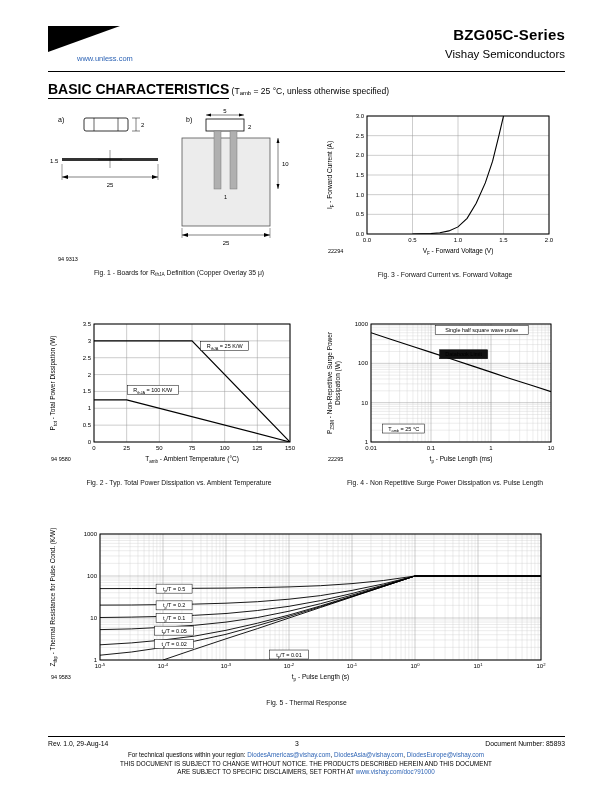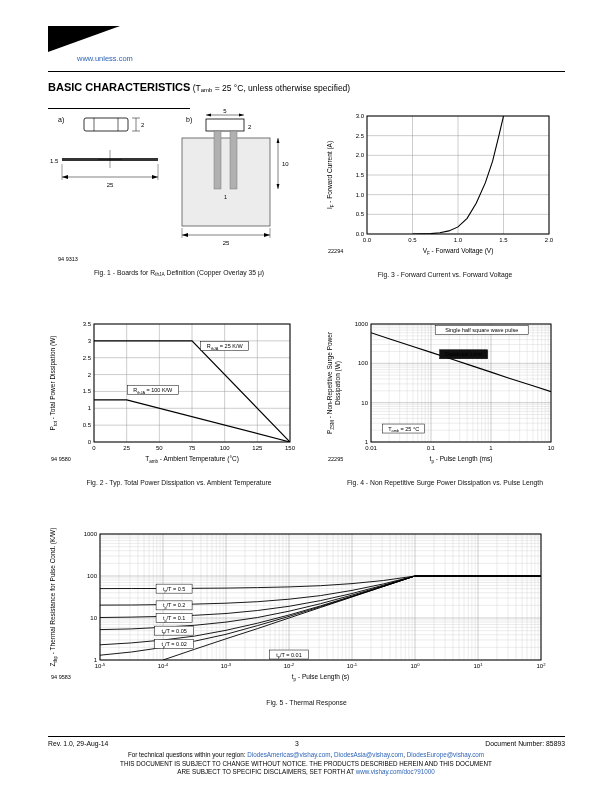--- a/index.html
+++ b/index.html
@@ -8,21 +8,21 @@
           font-family:"Liberation Sans", sans-serif; color:#000; overflow:hidden; }
   .rt-sub { vertical-align:-18%; font-size:70%; }
   .link { color:#2e64b5; text-decoration:none; cursor:pointer; }
   #logo { position:absolute; left:48px; top:26px; }
   #site-link { position:absolute; left:77px; top:54px; font-size:7.5px; }
   #head-right { position:absolute; right:47px; top:26px; text-align:right; }
   #series-title { font-size:15px; font-weight:bold; letter-spacing:0.2px; }
   #subtitle { font-size:11.5px; margin-top:5px; }
   #head-rule { position:absolute; left:48px; right:47px; top:71px; border-top:1.3px solid #000; }
   #sec-head { position:absolute; left:48px; top:81px; font-size:8.5px; }
-  .sec-bold { font-weight:bold; font-size:11px; border-bottom:1.4px solid #000; padding-bottom:15px; }
+  .sec-bold { font-weight:bold; font-size:14px; border-bottom:1.4px solid #000; padding-bottom:1px; }
   .fig { position:absolute; }
   .fig svg { display:block; }
   .caption { width:100%; text-align:center; font-size:6.8px; margin-top:3px; color:#111; }
   #fig1 { left:48px;  top:106px; width:262px; height:196px; }
   #fig3 { left:325px; top:106px; width:240px; height:196px; }
   #fig2 { left:48px;  top:314px; width:262px; height:196px; }
   #fig4 { left:325px; top:314px; width:240px; height:196px; }
   #fig5 { left:48px;  top:524px; width:517px; height:206px; }
   svg text { font-family:"Liberation Sans", sans-serif; fill:#000; }
   #footer-rule { position:absolute; left:48px; right:47px; top:736px; border-top:1px solid #000; }
@@ -38,20 +38,24 @@
 <div class="page">
 
   <div id="logo">
     <svg width="72" height="26">
       <polygon points="0,0 72,0 0,26" fill="#000"></polygon>
       <text x="4" y="10" font-size="9.5" font-weight="bold" font-style="italic" fill="#fff">VISHAY.</text>
     </svg>
   </div>
   <span id="site-link" class="link">www.unless.com</span>
 
+  <div id="head-right">
+    <div id="series-title">BZG05C-Series</div>
+    <div id="subtitle">Vishay Semiconductors</div>
+  </div>
   <div id="head-rule"></div>
 
   <div id="sec-head">
     <span class="sec-bold">BASIC CHARACTERISTICS</span><span> (T<span class="rt-sub">amb</span> = 25 °C, unless otherwise specified)</span>
   </div>
 
   <div id="fig1" class="fig">
     <svg width="262" height="160">
 
       <text x="10" y="16" font-size="7">a)</text>

